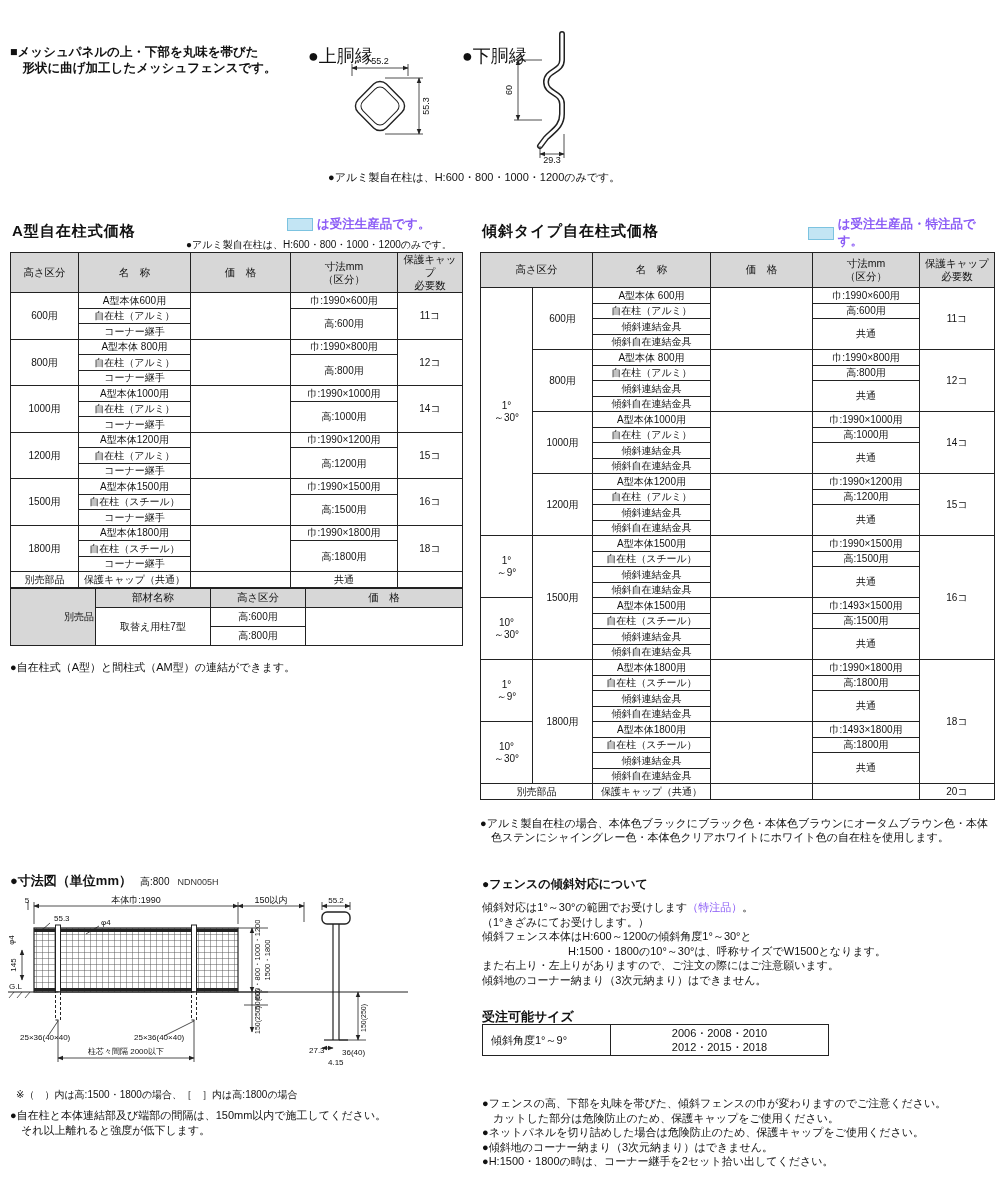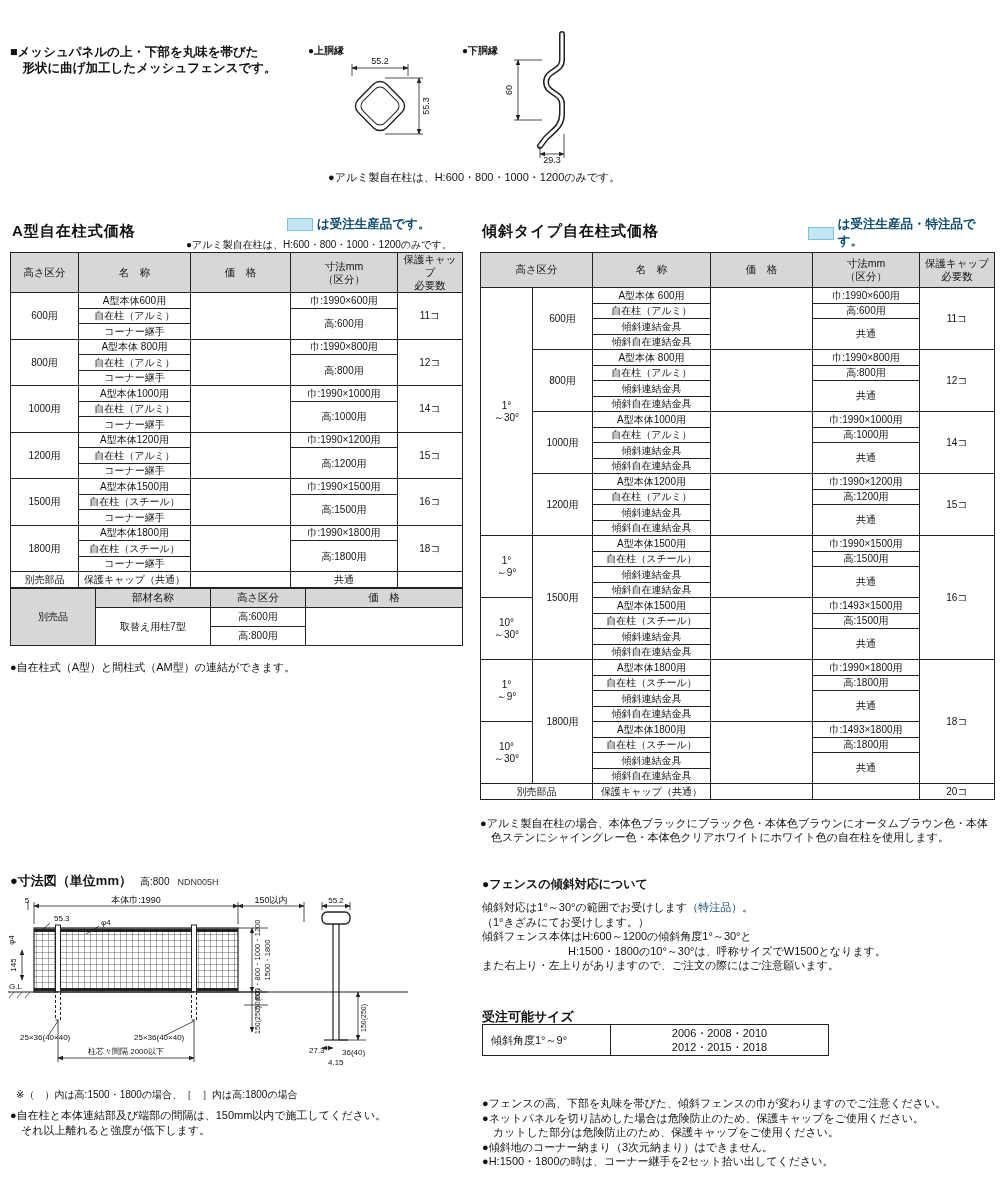--- a/index.html
+++ b/index.html
@@ -1,33 +1,33 @@
 <!DOCTYPE html>
 <html><head>
 <meta charset="utf-8">
 <style>
   * { margin:0; padding:0; box-sizing:border-box; }
   body { background:#fff; color:#111; font-family:"Liberation Sans","DejaVu Sans",sans-serif; }
   .page { position:relative; width:1000px; height:1192px; background:#fff; overflow:hidden;margin-top:26px; }
   .abs { position:absolute; }
   .prel { white-space:pre-line; }
   .intro { font-size:12.5px; line-height:1.3; font-weight:bold; }
-  .lbl { font-size:10px; font-weight:bold; }
+  .lbl { font-size:18px; font-weight:normal; }
   .note { font-size:11px; }
   .smallnote { font-size:10px; }
   .sec-title { font-size:15px; font-weight:bold; letter-spacing:1px; }
-  .blue { color:#0c4a6e; }
+  .blue { color:#8b5cf6; }
   .legend { font-size:12.5px; font-weight:bold; display:flex; align-items:center; }
   .swatch { display:inline-block; width:26px; height:13px; background:#c3e5f4; border:1px solid #7cc3e0; margin-right:4px; }
   .price-table { border-collapse:collapse; table-layout:fixed; background:#fff; }
   .price-table tr { height:15.5px; }
   .price-table tr.head { height:35px; }
   .price-table th { background:#d7d7d7; border:1px solid #222; font-size:10.5px; font-weight:normal; white-space:pre-line; line-height:1.25; padding:0 1px; text-align:center; vertical-align:middle; }
   .price-table td { border:1px solid #222; font-size:10px; line-height:1.15; padding:0 1px; text-align:center; vertical-align:middle; white-space:pre-line; overflow:hidden; }
-  .price-table td.gray { background:#d7d7d7; }
+  .price-table td.gray { background:#d7d7d7;text-align:right; }
   .sub-table tr { height:19px; }
   .heading3 { font-size:12px; font-weight:bold; }
   .pline { font-size:11px; line-height:14.5px; }
   .pline.indent { padding-left:86px; }
   .order-title { font-size:13px; font-weight:bold; }
   .order-table { border-collapse:collapse; table-layout:fixed; }
   .order-table td { border:1px solid #222; font-size:11px; height:31px; vertical-align:middle; }
   .order-table td.ol { padding-left:8px; }
   .order-table td.os { text-align:center; white-space:pre-line; line-height:1.3; }
   .bullets div { font-size:11px; line-height:14.5px; }
@@ -510,38 +510,39 @@
   <div class="abs note prel" style="left:10px;top:1082px;line-height:1.35;">●自在柱と本体連結部及び端部の間隔は、150mm以内で施工してください。
 　それ以上離れると強度が低下します。</div>
 
   <div class="abs heading3" style="left:482px;top:850px;">●フェンスの傾斜対応について</div>
   <div class="abs" style="left:482px;top:874px;width:515px;">
     <div class="pline"><span>傾斜対応は1°～30°の範囲でお受けします</span><span class="blue">（特注品）</span><span>。</span></div>
     <div class="pline">（1°きざみにてお受けします。）</div>
     <div class="pline">傾斜フェンス本体はH:600～1200の傾斜角度1°～30°と</div>
     <div class="pline indent">H:1500・1800の10°～30°は、呼称サイズでW1500となります。</div>
     <div class="pline">また右上り・左上りがありますので、ご注文の際にはご注意願います。</div>
+    <div class="pline">傾斜地のコーナー納まり（3次元納まり）はできません。</div>
   </div>
 
   <div class="abs order-title" style="left:482px;top:982px;">受注可能サイズ</div>
   <table class="abs order-table" style="left:482px;top:998px;width:346px;border-radius:20px;">
     <colgroup>
         <col style="width:128px">
         <col style="width:218px">
       </colgroup>
     <tbody>
       <tr>
         <td class="ol">傾斜角度1°～9°</td>
         <td class="os">2006・2008・2010
 2012・2015・2018</td>
       </tr>
     </tbody>
   </table>
 
   <div class="abs bullets" style="left:482px;top:1070px;width:515px;">
     <div>●フェンスの高、下部を丸味を帯びた、傾斜フェンスの巾が変わりますのでご注意ください。</div>
+    <div>　カットした部分は危険防止のため、保護キャップをご使用ください。</div>
     <div>●ネットパネルを切り詰めした場合は危険防止のため、保護キャップをご使用ください。</div>
-    <div>　カットした部分は危険防止のため、保護キャップをご使用ください。</div>
     <div>●傾斜地のコーナー納まり（3次元納まり）はできません。</div>
     <div>●H:1500・1800の時は、コーナー継手を2セット拾い出してください。</div>
   </div>
 
 </div>
 
 </body></html>

